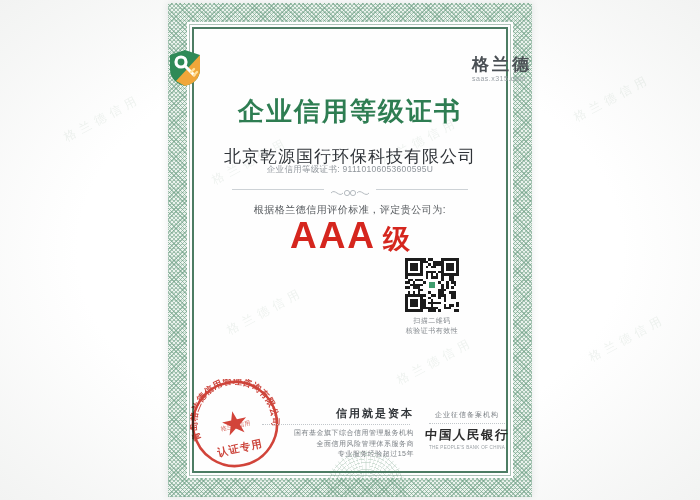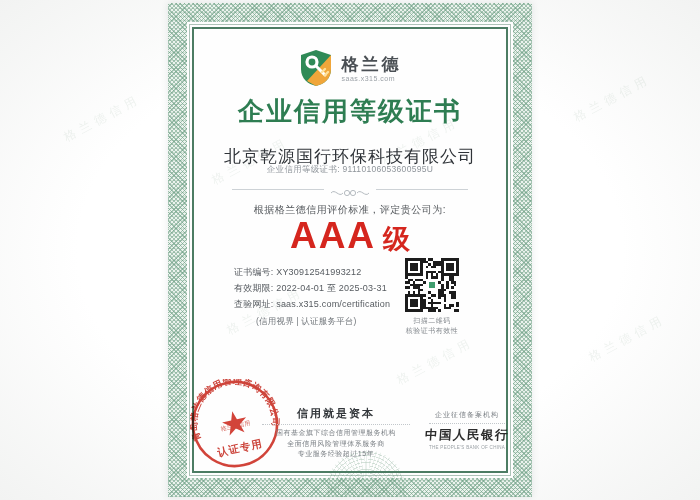--- a/index.html
+++ b/index.html
@@ -24,21 +24,21 @@
   .cert-paper{position:absolute;inset:19px;background:#fefefe;}
   .cert-frame{
     position:absolute;inset:24px;border:2px solid #4c7c63;
     outline:1px solid rgba(76,124,99,.45);outline-offset:2px;
     pointer-events:none;
   }
   .abs{position:absolute;}
   .ctr{left:0;right:0;text-align:center;}
 
   
-  .logo-row{top:46px;display:flex;justify-content:center;align-items:center;gap:9px;}
+  .logo-row{top:46px;display:flex;justify-content:space-between;align-items:center;gap:9px;}
   .brand-name{font-size:17px;font-weight:600;color:#4a4f54;letter-spacing:3px;line-height:19px;}
   .brand-domain{font-size:7px;color:#9aa0a6;letter-spacing:.5px;margin-top:1px;}
 
   .title{top:91px;font-size:26px;font-weight:800;color:#2e7d52;letter-spacing:2px;}
 
   .company{top:142px;font-size:17px;font-weight:400;color:#2f3338;letter-spacing:1px;}
   .code{top:161px;font-size:8.5px;color:#8f959b;letter-spacing:.3px;}
 
   .divider{top:181px;left:50%;transform:translateX(-50%);width:236px;display:flex;align-items:center;gap:6px;}
   .divider .line{flex:1;border-top:1px solid #cdd2d6;}
@@ -51,21 +51,21 @@
 
   .details{left:66px;top:261px;font-size:9px;color:#565b60;line-height:16px;letter-spacing:.2px;}
   .details .row{white-space:nowrap;}
   .details .note{font-size:8.5px;color:#70757a;margin-left:22px;margin-top:1px;}
 
   .qr-block{left:234px;top:255px;width:60px;text-align:center;}
   .qr-box{width:54px;height:54px;margin:0 auto;background:#fff;}
   .qr-cap{font-size:7px;color:#83888d;line-height:9.5px;margin-top:4px;letter-spacing:.5px;}
 
   
-  .footer-center{left:90px;top:403px;width:156px;text-align:center;}
+  .footer-center{left:90px;top:403px;width:156px;text-align:right;}
   .fc-title{font-size:11px;font-weight:700;color:#33373b;letter-spacing:2px;}
   .dotline{border:0;border-top:1px dotted #c2c7cb;margin:3px 4px 3px 4px;}
   .fc-line{font-size:7px;color:#7d8287;line-height:10.5px;letter-spacing:.5px;}
 
   .footer-right{left:257px;top:407px;width:84px;text-align:center;}
   .fr-label{font-size:7px;color:#7d8287;letter-spacing:1px;}
   .fr-bank{font-size:12.5px;font-weight:700;color:#2c2c2c;letter-spacing:1.5px;
            font-family:"DejaVu Serif", serif;transform:skewX(-4deg);}
   .fr-en{font-size:4.5px;color:#9aa0a5;letter-spacing:.3px;margin-top:1px;white-space:nowrap;}
 
@@ -138,26 +138,20 @@
         </svg>
       </span>
       <span class="line"></span>
     </div>
 
     <div class="abs ctr statement">根据格兰德信用评价标准，评定贵公司为:</div>
     <div class="abs ctr rating">
       <span class="grade">AAA</span><span class="suffix">级</span>
     </div>
 
-    <div class="abs details">
-      <div class="row"><span>证书编号: </span><span>XY30912541993212</span></div>
-      <div class="row"><span>有效期限: </span><span>2022-04-01 至 2025-03-31</span></div>
-      <div class="row"><span>查验网址: </span><span>saas.x315.com/certification</span></div>
-      <div class="note">(信用视界 | 认证服务平台)</div>
-    </div>
 
     <div class="abs qr-block">
       <div class="qr-box">
         <svg width="54" height="54" viewBox="0 0 21 21" shape-rendering="crispEdges">
             <rect x="7" y="0" width="1" height="1" fill="#1c1c1c"></rect>
             <rect x="9" y="0" width="1" height="1" fill="#1c1c1c"></rect>
             <rect x="10" y="0" width="1" height="1" fill="#1c1c1c"></rect>
             <rect x="7" y="1" width="1" height="1" fill="#1c1c1c"></rect>
             <rect x="8" y="1" width="1" height="1" fill="#1c1c1c"></rect>
             <rect x="11" y="1" width="1" height="1" fill="#1c1c1c"></rect>

